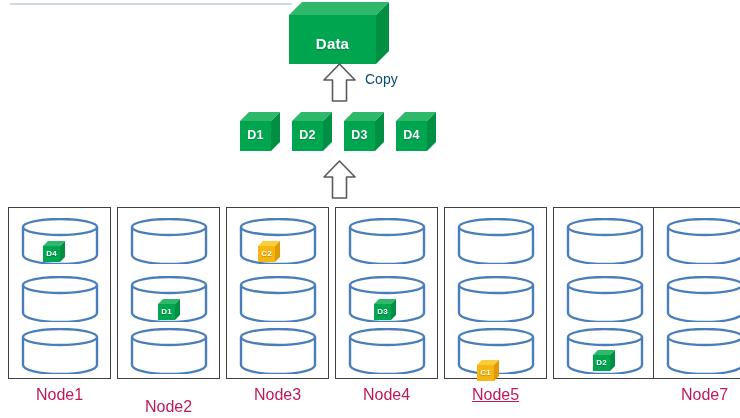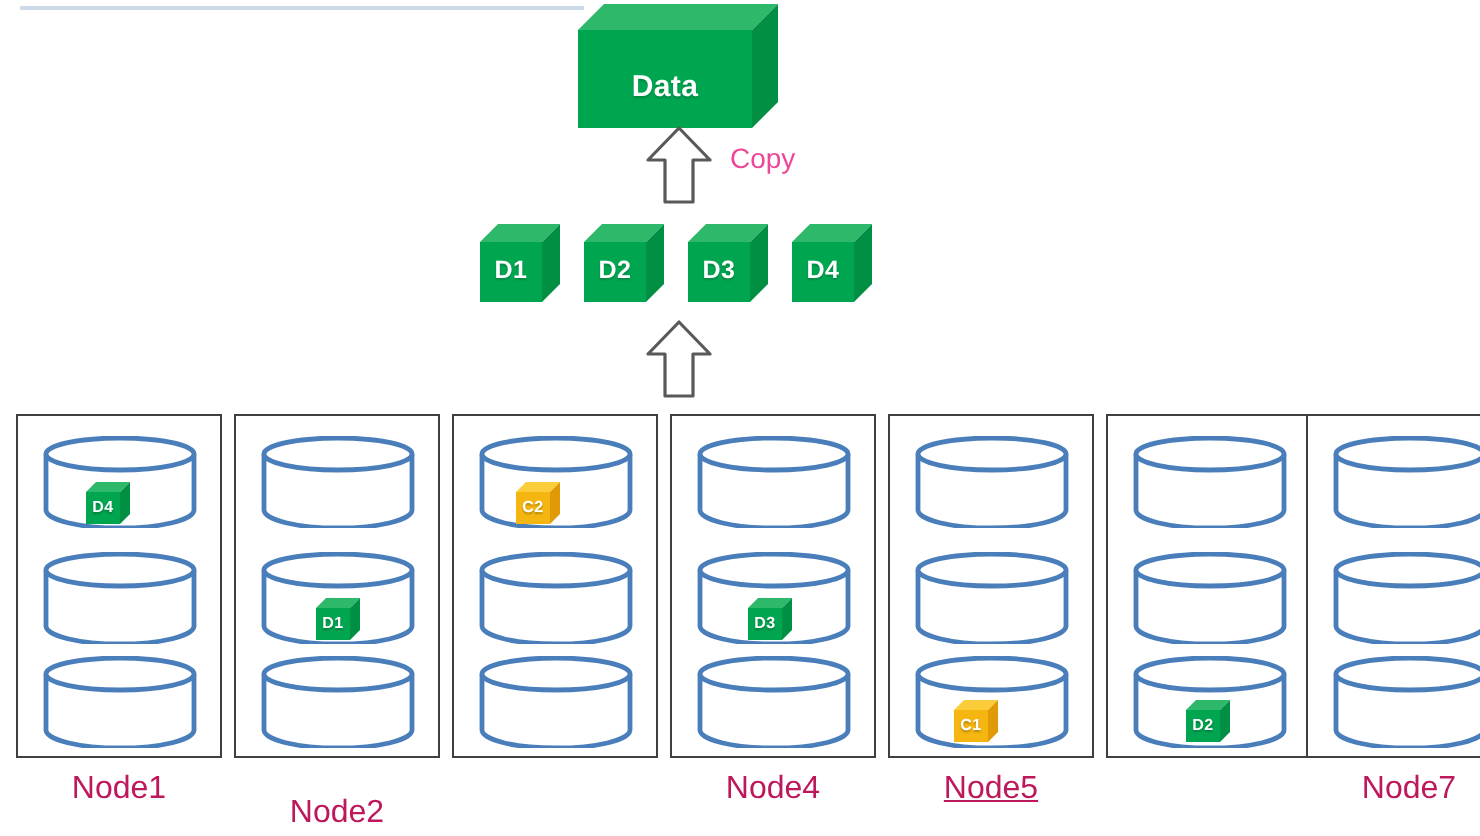--- a/index.html
+++ b/index.html
@@ -76,21 +76,21 @@
   
   .arrow { position: absolute; }
   .arrow svg { display: block; }
 
   
   #copy-label {
     position: absolute;
     left: 365px;
     top: 71px;
     font-size: 14px;
-    color: #ec4899;
+    color: #0c4a6e;
     font-family: "Liberation Sans", sans-serif;
   }
 
   
   .node {
     position: absolute;
     top: 207px;
     width: 103px;
     height: 172px;
     border: 1.3px solid #404040;
@@ -264,20 +264,21 @@
         <ellipse cx="39" cy="9" rx="37" ry="8" fill="#ffffff" stroke="#4a7ebb" stroke-width="2.4"></ellipse>
       </svg>
     </div>
     <div class="cyl cyl-3">
       <svg width="78" height="46" viewBox="0 0 78 46" aria-hidden="true">
         <path d="M2,9 L2,37 A37,9 0 0 0 76,37 L76,9" fill="#ffffff" stroke="#4a7ebb" stroke-width="2.4"></path>
         <ellipse cx="39" cy="9" rx="37" ry="8" fill="#ffffff" stroke="#4a7ebb" stroke-width="2.4"></ellipse>
       </svg>
     </div>
   </div>
+  <div class="node-label" style="left:226px;">Node3</div>
 
   <div class="node" style="left:335px;">
     <div class="cyl cyl-1">
       <svg width="78" height="46" viewBox="0 0 78 46" aria-hidden="true">
         <path d="M2,9 L2,37 A37,9 0 0 0 76,37 L76,9" fill="#ffffff" stroke="#4a7ebb" stroke-width="2.4"></path>
         <ellipse cx="39" cy="9" rx="37" ry="8" fill="#ffffff" stroke="#4a7ebb" stroke-width="2.4"></ellipse>
       </svg>
     </div>
     <div class="cyl cyl-2">
       <svg width="78" height="46" viewBox="0 0 78 46" aria-hidden="true">
@@ -314,21 +315,21 @@
         <path d="M2,9 L2,37 A37,9 0 0 0 76,37 L76,9" fill="#ffffff" stroke="#4a7ebb" stroke-width="2.4"></path>
         <ellipse cx="39" cy="9" rx="37" ry="8" fill="#ffffff" stroke="#4a7ebb" stroke-width="2.4"></ellipse>
       </svg>
     </div>
     <div class="cyl cyl-3">
       <svg width="78" height="46" viewBox="0 0 78 46" aria-hidden="true">
         <path d="M2,9 L2,37 A37,9 0 0 0 76,37 L76,9" fill="#ffffff" stroke="#4a7ebb" stroke-width="2.4"></path>
         <ellipse cx="39" cy="9" rx="37" ry="8" fill="#ffffff" stroke="#4a7ebb" stroke-width="2.4"></ellipse>
       </svg>
     </div>
-    <div class="cube tinycube" style="left:32px; top:142px;">
+    <div class="cube tinycube" style="left:32px; top:152px;">
       <svg width="22" height="21" viewBox="0 0 22 21" aria-hidden="true">
         <polygon points="0,5 5,0 22,0 17,5" fill="#fccd3a"></polygon>
         <polygon points="17,5 22,0 22,16 17,21" fill="#e09a05"></polygon>
         <rect x="0" y="5" width="17" height="16" fill="#f5b612"></rect>
       </svg>
       <span class="cube-label">C1</span>
     </div>
   </div>
   <div class="node-label" style="left:444px;text-decoration:underline;">Node5</div>
 

